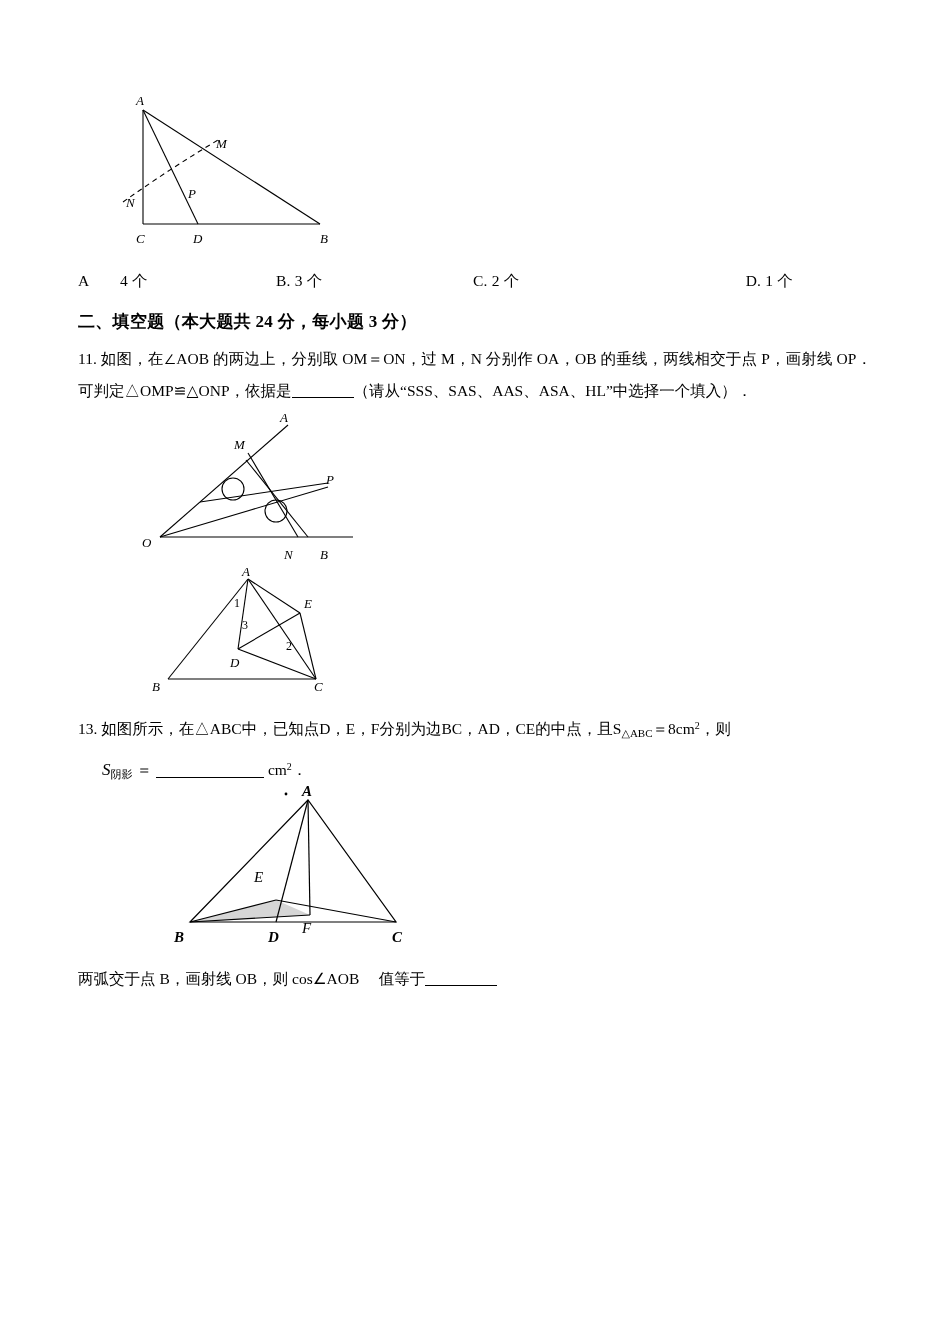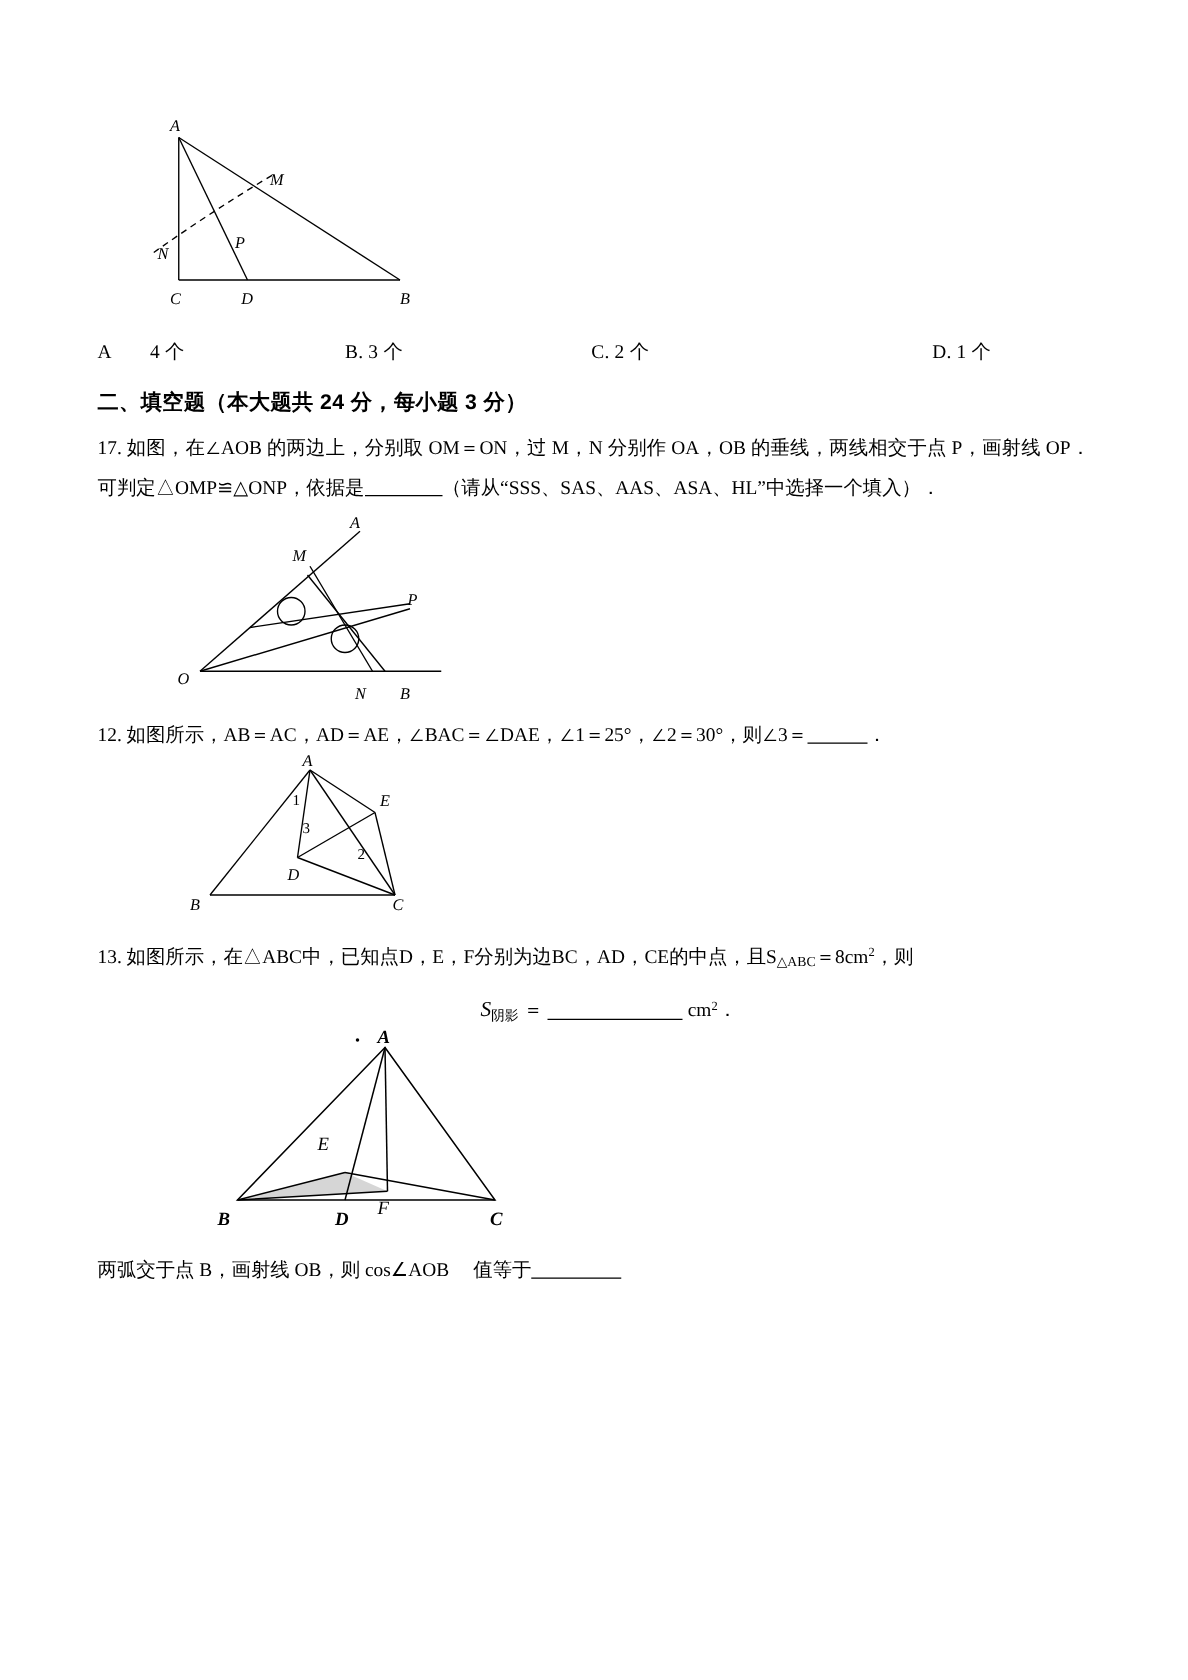--- a/index.html
+++ b/index.html
@@ -36,21 +36,21 @@
   }
   .choices-row .ch {
     white-space: pre;
   }
   .ch-a { width: 198px; }
   .ch-b { width: 197px; }
   .ch-c { width: 200px; }
   .ch-d { width: 120px; text-align: right; }
 
   .section-head {
-    font-family: Liberation Sans, sans-serif;
+    font-family: Liberation Serif, serif;
     font-weight: bold;
     font-size: 17px;
     margin-top: 18px;
     margin-bottom: 10px;
     letter-spacing: 0.3px;
   }
   .q {
     font-size: 15.5px;
     line-height: 2.05;
     text-align: justify;
@@ -64,21 +64,20 @@
   .blank-m { display: inline-block; border-bottom: 1px solid #000; width: 48px; height: 1em; vertical-align: -2px; }
   .blank-xl { display: inline-block; border-bottom: 1px solid #000; width: 72px; height: 1em; vertical-align: -2px; }
 
   .frac-sub { font-size: 11px; vertical-align: -3px; }
   .sup { font-size: 10px; vertical-align: 5px; }
 
   .q13line2 {
     font-size: 15.5px;
     margin-top: 16px;
     margin-left: 24px;
-    text-align: center;
   }
   .q13line2 .lead { font-style: italic; font-size: 17px; }
   .under-long { display: inline-block; border-bottom: 1px solid #000; width: 108px; height: 1em; vertical-align: -3px; margin: 0 4px; }
   .fig-left { margin-left: 90px; }
   .fig-left2 { margin-left: 60px; }
   .fig-left3 { margin-left: 20px; }
 </style>
 </head>
 <body>
 
@@ -108,21 +107,21 @@
   <div class="choices-row">
     <span class="ch ch-a">A　　4 个</span>
     <span class="ch ch-b">B. 3 个</span>
     <span class="ch ch-c">C. 2 个</span>
     <span class="ch ch-d">D. 1 个</span>
   </div>
 
   <div class="section-head">二、填空题（本大题共 24 分，每小题 3 分）</div>
 
   <div class="q">
-    <span class="num">17.</span>
+    <span class="num">11.</span>
     <span>如图，在∠</span><span class="it">AOB</span><span> 的两边上，分别取 </span><span class="it">OM＝ON</span><span>，过 </span><span class="it">M</span><span>，</span><span class="it">N</span><span> 分别作 </span><span class="it">OA</span><span>，</span><span class="it">OB</span><span> 的垂线，两线相交于点 </span><span class="it">P</span><span>，画射线 </span><span class="it">OP</span><span>．可判定△</span><span class="it">OMP</span><span>≌</span><span class="it">△ONP</span><span>，依据是</span><span class="blank-s"></span><span>（请从“SSS、SAS、AAS、ASA、HL”中选择一个填入）．</span>
   </div>
 
   <div class="fig-wrap fig-left2">
     <svg class="fig" width="300" height="160" viewBox="0 0 300 160">
       <g stroke="#000" fill="none" stroke-width="1.1">
         <line x1="22" y1="130" x2="150" y2="18"></line>
         <line x1="22" y1="130" x2="215" y2="130"></line>
         <line x1="22" y1="130" x2="190" y2="80"></line>
         <line x1="108" y1="53" x2="170" y2="130"></line>
@@ -135,24 +134,20 @@
         <text x="142" y="15">A</text>
         <text x="96" y="42">M</text>
         <text x="188" y="77">P</text>
         <text x="4" y="140">O</text>
         <text x="146" y="152">N</text>
         <text x="182" y="152">B</text>
       </g>
     </svg>
   </div>
 
-  <div class="q">
-    <span class="num">12.</span>
-    <span>如图所示，AB＝AC，AD＝AE，∠BAC＝∠DAE，∠1＝25°，∠2＝30°，则∠3＝</span><span class="blank-m"></span><span>．</span>
-  </div>
 
   <div class="fig-wrap fig-left2">
     <svg class="fig" width="300" height="140" viewBox="0 0 300 140">
       <g stroke="#000" fill="none" stroke-width="1.1">
         <line x1="110" y1="12" x2="30" y2="112"></line>
         <line x1="30" y1="112" x2="178" y2="112"></line>
         <line x1="110" y1="12" x2="178" y2="112"></line>
         <line x1="110" y1="12" x2="100" y2="82"></line>
         <line x1="110" y1="12" x2="162" y2="46"></line>
         <line x1="100" y1="82" x2="162" y2="46"></line>

